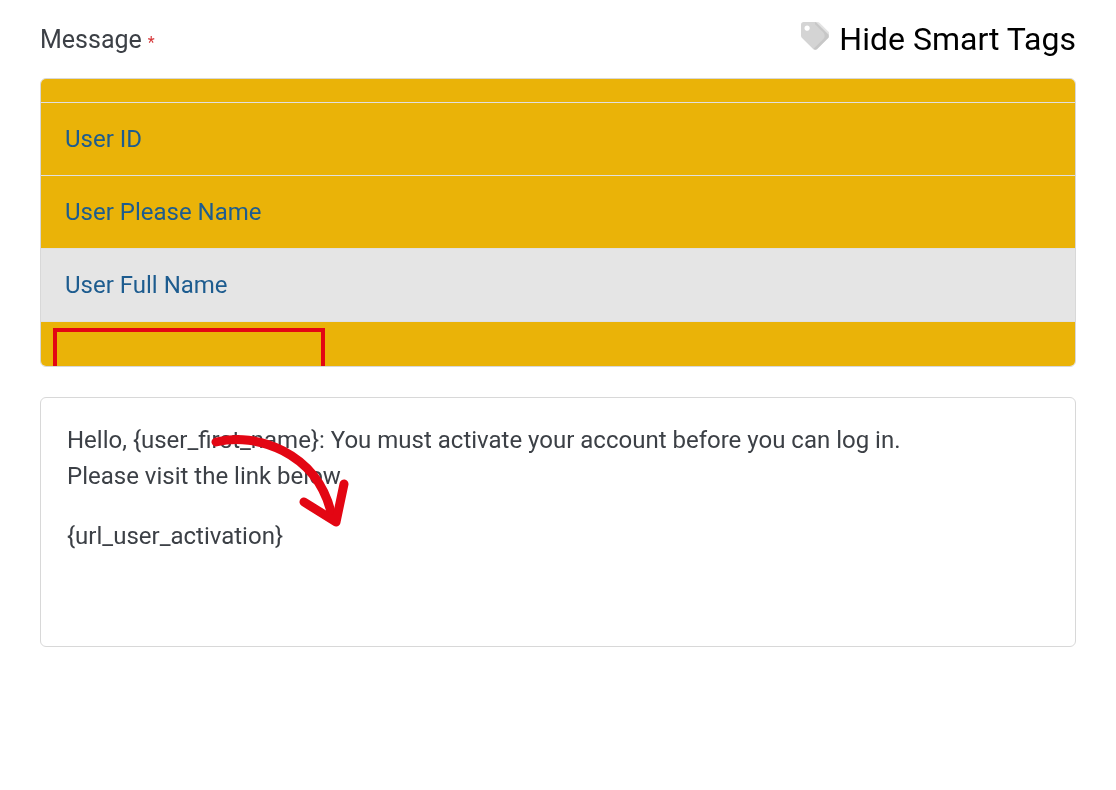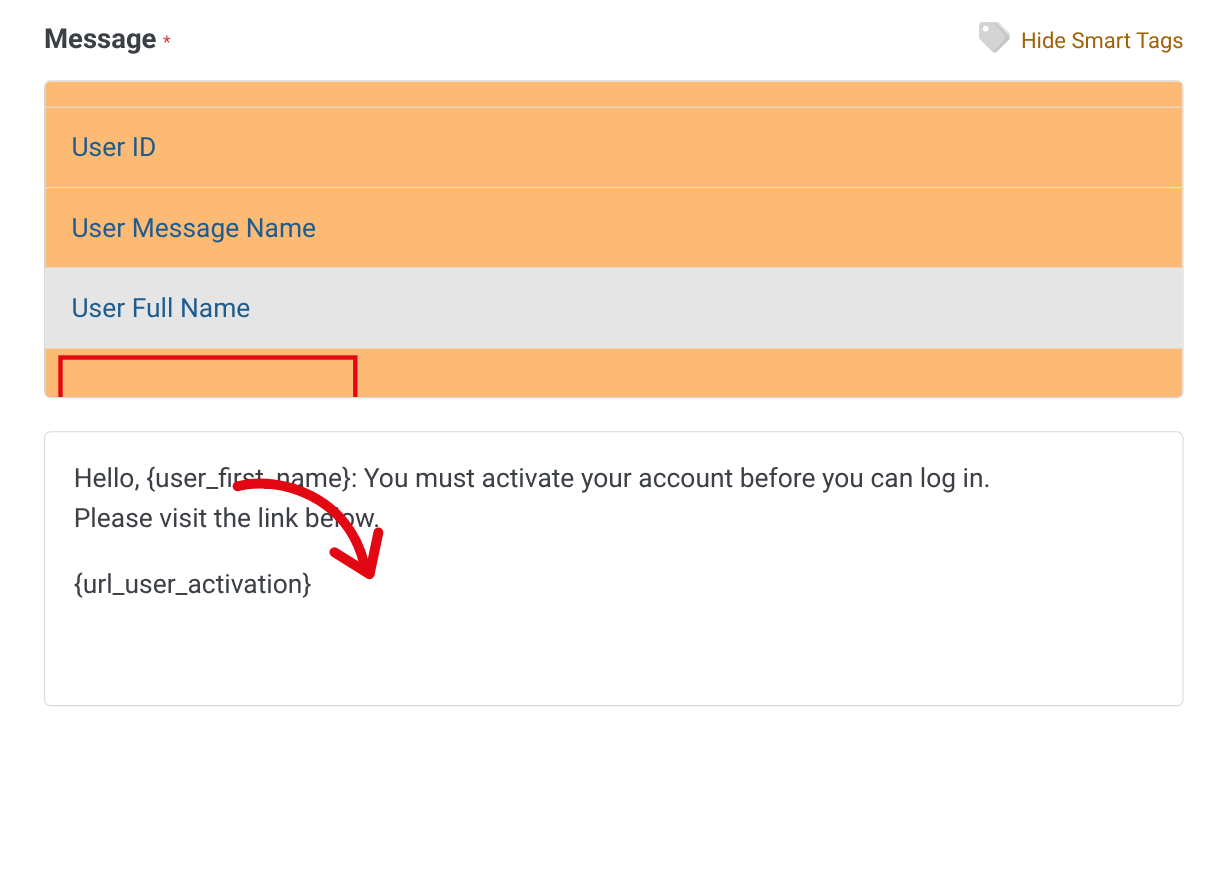--- a/index.html
+++ b/index.html
@@ -16,53 +16,53 @@
     }
     .header-row {
       display: flex;
       justify-content: space-between;
       align-items: center;
       margin-bottom: 20px;
     }
     .field-label {
       font-size: 25px;
       color: #3c4046;
-      font-weight: 700;
+      font-weight: 400;
     }
     .required-mark {
       color: #d63638;
       margin-left: 2px;
     }
     .smart-tags-toggle {
       display: flex;
-      align-items: center;
+      align-items: flex-end;
       gap: 10px;
-      color: #a16207;
-      font-size: 20px;
+      color: #000000;
+      font-size: 32px;
       cursor: pointer;
     }
     .tag-icon svg {
       width: 28px;
       height: 28px;
       fill: #b0b0b0;
     }
     .tags-panel {
       border: 1px solid #d8d8d8;
       border-radius: 6px;
       overflow: hidden;
       background: #ffffff;
       margin-bottom: 30px;
     }
     .tag-item {
       padding: 22px 24px;
       border-bottom: 1px solid #e0e0e0;
       color: #1d5c8f;
       font-size: 24px;
       cursor: pointer;
-      background: #fdba74;
+      background: #eab308;
     }
     .tag-item:last-child {
       border-bottom: none;
     }
     .tag-item.partial-top {
       padding-top: 0;
       padding-bottom: 14px;
       line-height: 0.5;
       overflow: hidden;
       height: 24px;
@@ -137,21 +137,21 @@
   </div>
 
   <div class="tags-panel">
     <div class="tag-item partial-top">
       
     </div>
     <div class="tag-item">
       <span>User ID</span>
     </div>
     <div class="tag-item">
-      <span>User Message Name</span>
+      <span>User Please Name</span>
     </div>
     <div class="tag-item hovered">
       <span>User Full Name</span>
     </div>
     <div class="tag-item highlighted">
       <div class="highlight-box"></div>
     </div>
   </div>
 
   <div class="arrow-annotation">

